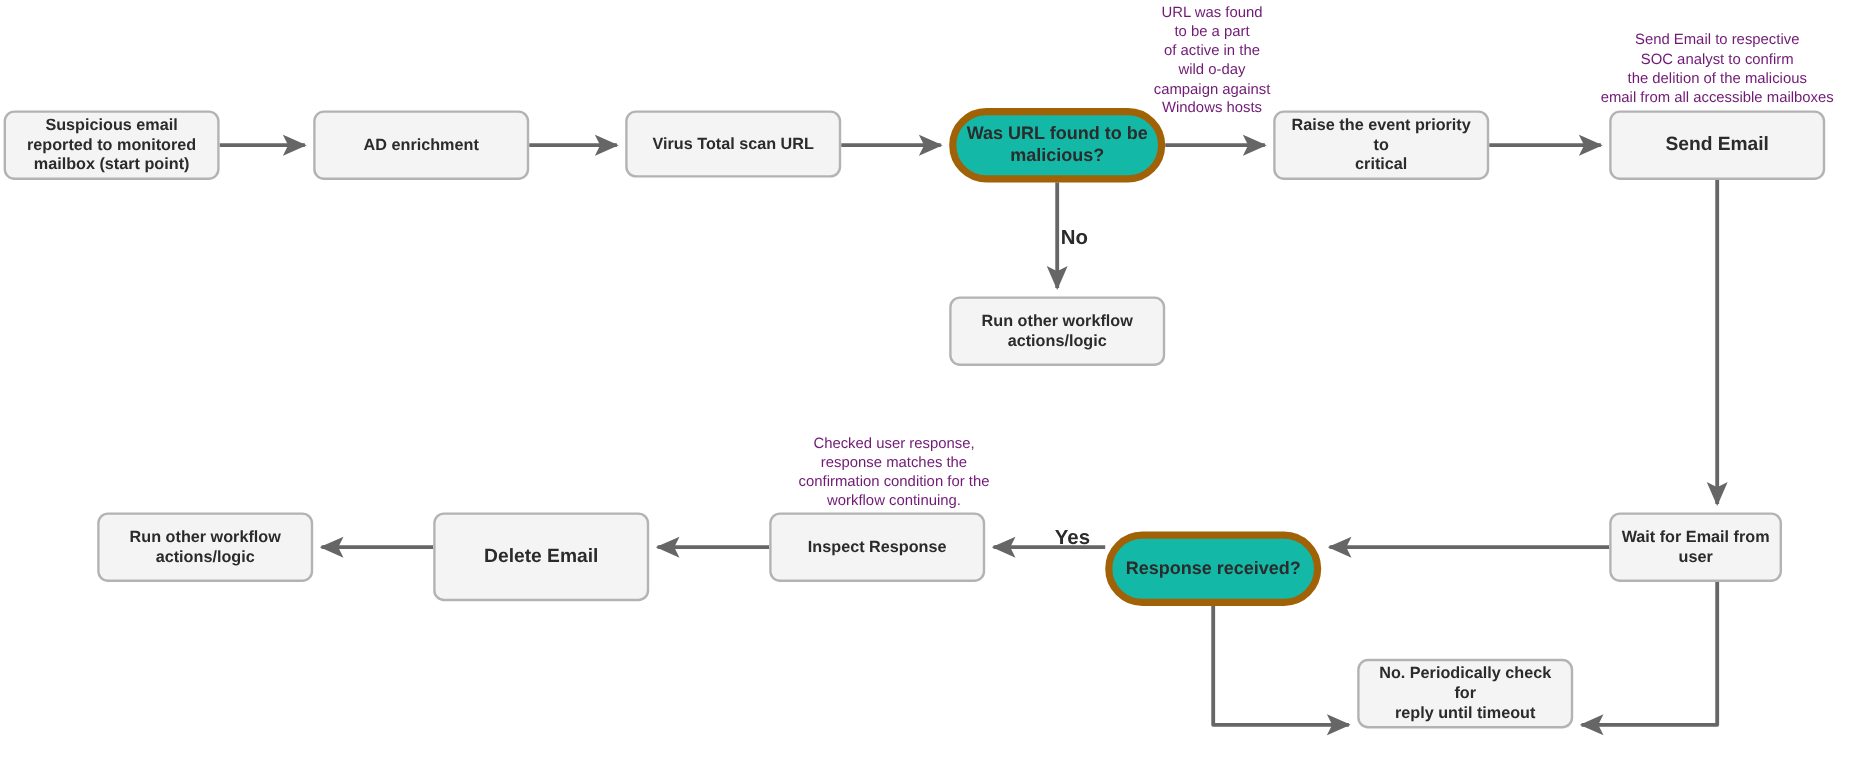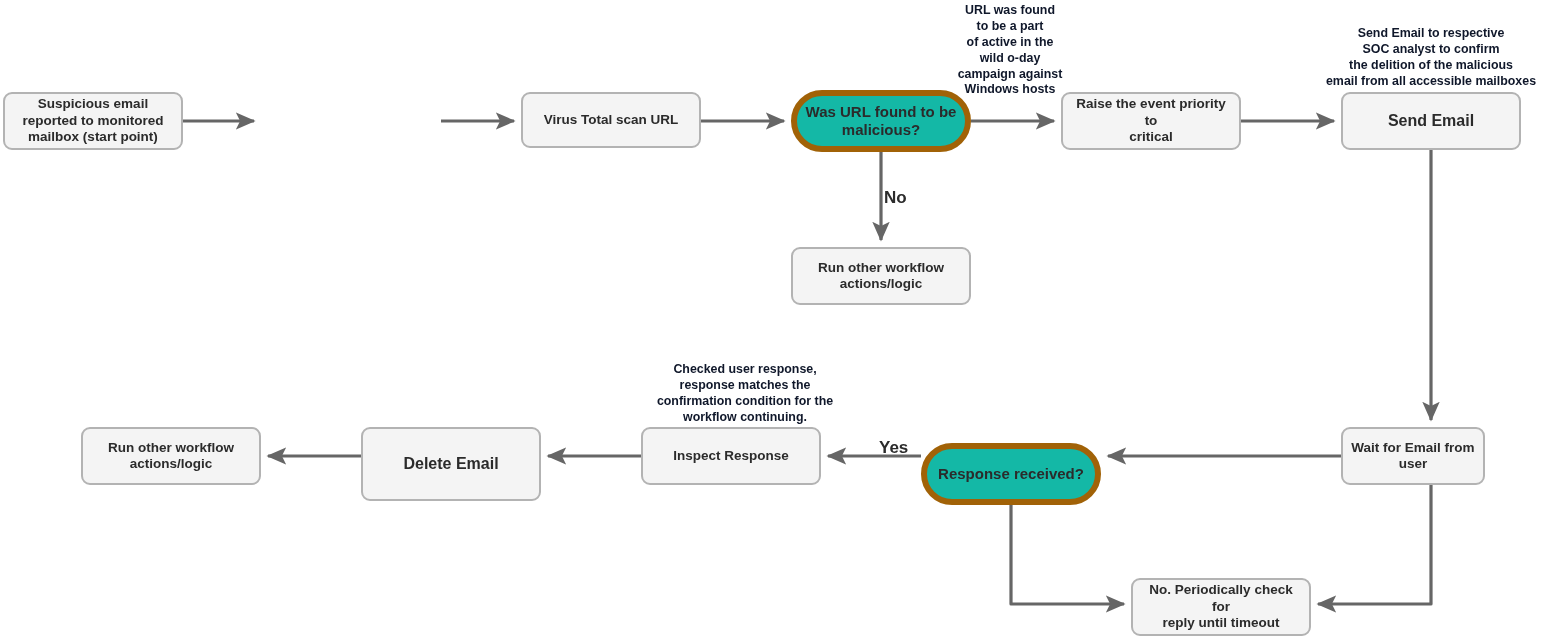--- a/index.html
+++ b/index.html
@@ -51,23 +51,23 @@
     border-radius: 40px;
     font-size: 15px;
   }
   .node.big-label {
     font-size: 16px;
   }
   .annotation {
     position: absolute;
     box-sizing: border-box;
     text-align: center;
-    color: #0f172a;
+    color: #701a75;
     font-size: 12.4px;
-    font-weight: bold;
+    font-weight: normal;
     line-height: 1.28;
     white-space: pre-line;
   }
   .edge-label {
     position: absolute;
     box-sizing: border-box;
     color: #2b2b2b;
     font-size: 17px;
     font-weight: bold;
     text-align: center;
@@ -113,20 +113,21 @@
       <path d="M 1011 487 L 1011 604 L 1124 604" marker-end="url(#arrowhead)"></path>
 
       <path d="M 1431 485 L 1431 604 L 1318 604" marker-end="url(#arrowhead)"></path>
     </g>
   </svg>
 
   <div class="node process" style="left:3px; top:92px; width:180px; height:58px;">Suspicious email
 reported to monitored
 mailbox (start point)</div>
 
+  <div class="node process" style="left:261px; top:92px; width:180px; height:58px;">AD enrichment</div>
 
   <div class="node process" style="left:521px; top:92px; width:180px; height:56px;">Virus Total scan URL</div>
 
   <div class="node decision" style="left:791px; top:90px; width:180px; height:62px;">Was URL found to be
 malicious?</div>
 
   <div class="node process" style="left:1061px; top:92px; width:180px; height:58px;">Raise the event priority to
 critical</div>
 
   <div class="node process big-label" style="left:1341px; top:92px; width:180px; height:58px;">Send Email</div>
@@ -138,21 +139,21 @@
 actions/logic</div>
 
   <div class="node process big-label" style="left:361px; top:427px; width:180px; height:74px;">Delete Email</div>
 
   <div class="node process" style="left:641px; top:427px; width:180px; height:58px;">Inspect Response</div>
 
   <div class="node decision" style="left:921px; top:443px; width:180px; height:62px;">Response received?</div>
 
   <div class="node process" style="left:1341px; top:427px; width:144px; height:58px;">Wait for Email from user</div>
 
-  <div class="node process" style="left:1131px; top:578px; width:180px; height:58px;">No. Periodically check for
+  <div class="node process" style="left:1131px; top:549px; width:180px; height:58px;">No. Periodically check for
 reply until timeout</div>
 
   <div class="annotation" style="left:930px; top:3px; width:160px;">URL was found
 to be a part
 of active in the
 wild o-day
 campaign against
 Windows hosts</div>
 
   <div class="annotation" style="left:1306px; top:26px; width:250px;">Send Email to respective

